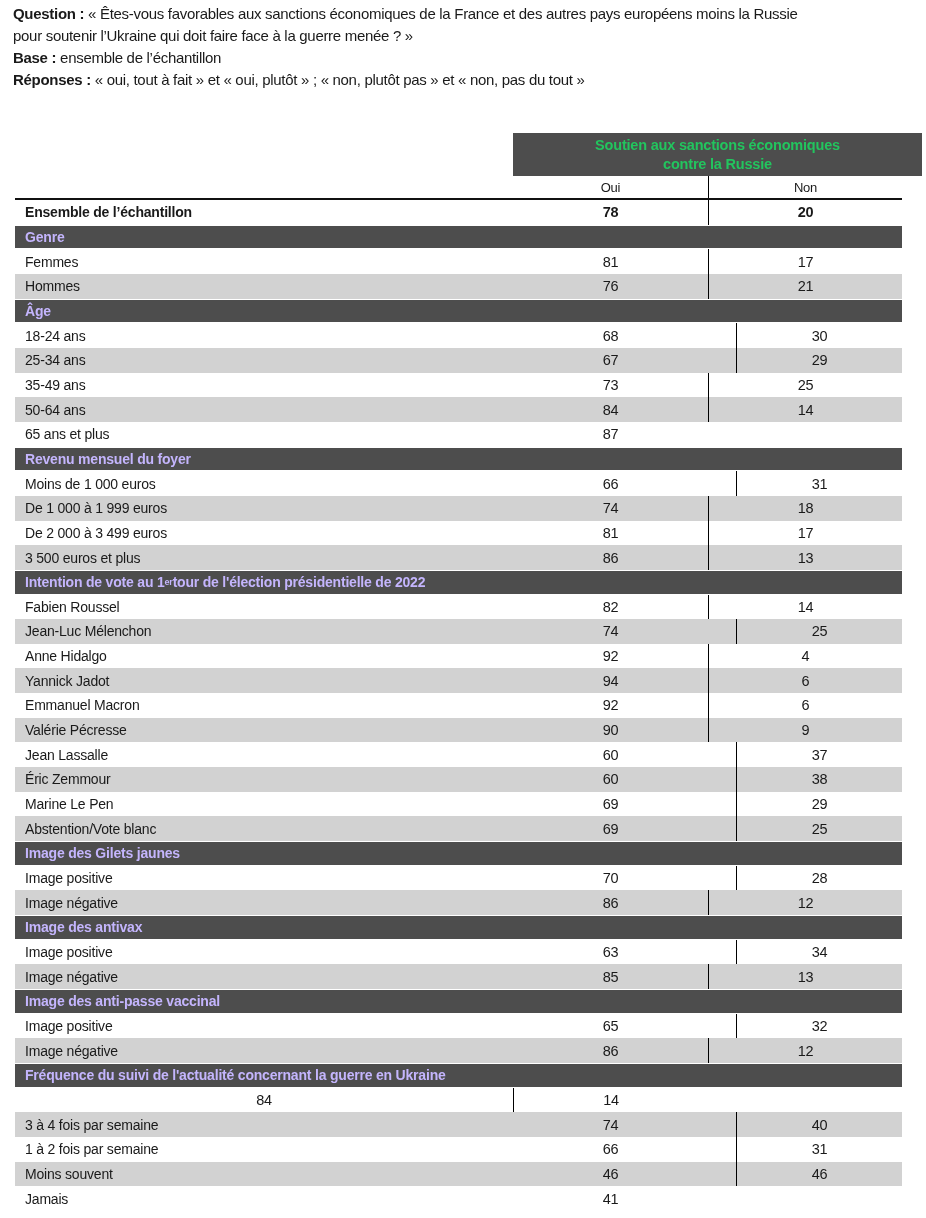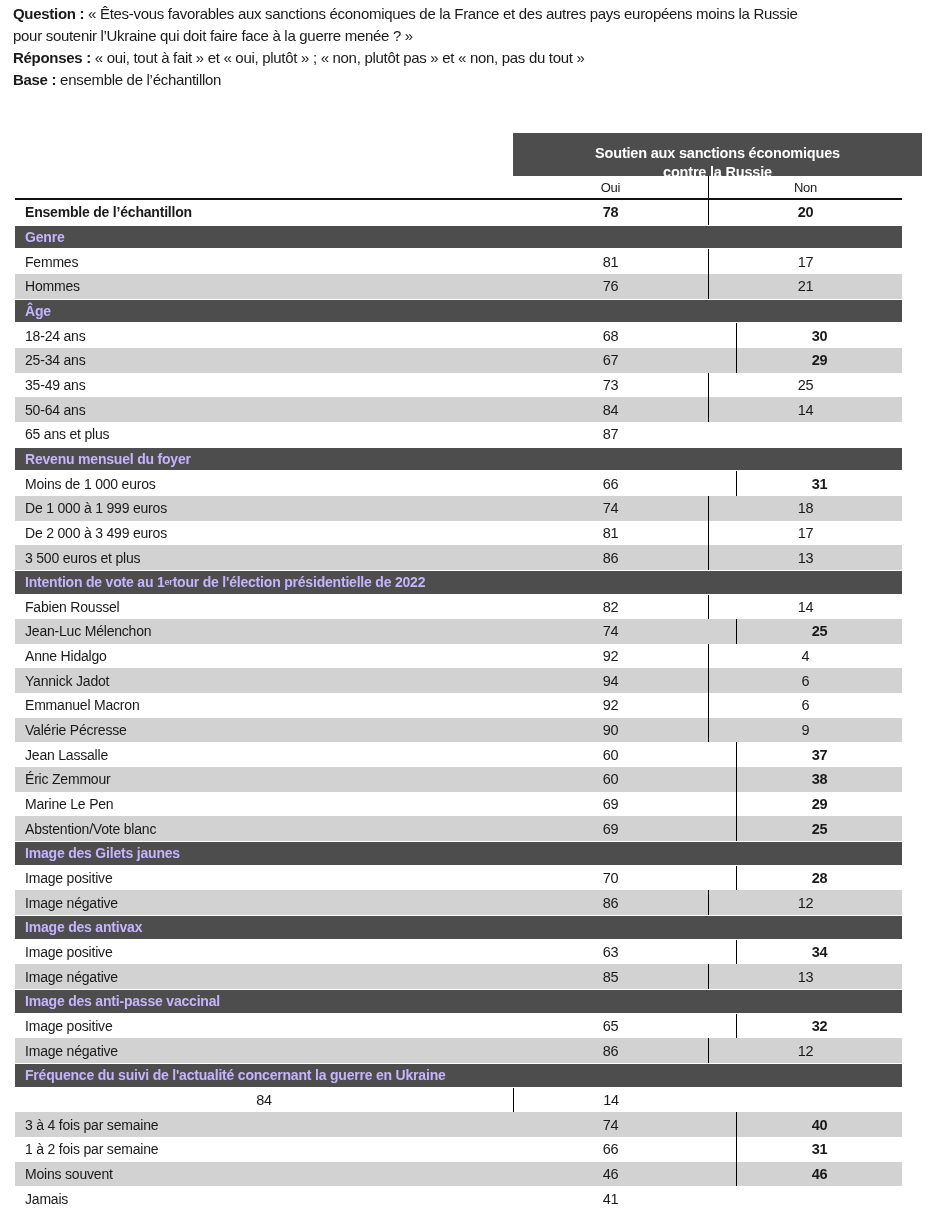--- a/index.html
+++ b/index.html
@@ -20,58 +20,58 @@
   .intro{position:absolute;left:13px;top:3px;width:905px;}
   .intro .line{
     font-size:15px;line-height:22px;letter-spacing:-0.3px;color:var(--text);
     white-space:nowrap;
   }
   .intro .line b{letter-spacing:-0.3px;}
   
   .tablewrap{position:absolute;left:15px;top:133px;width:887px;}
   .title-box{
     margin-left:498px;width:409px;height:43px;
-    background:var(--section-bg);color:#ffffff;
+    background:var(--section-bg);color:#22c55e;
     font-weight:bold;font-size:14.5px;line-height:18.5px;letter-spacing:-0.2px;
-    text-align:center;padding-top:11px;
+    text-align:center;padding-top:3px;
   }
   .colhead{
     display:grid;grid-template-columns:498px 195px 194px;
     height:22px;align-items:center;
     font-size:13px;letter-spacing:-0.2px;
   }
   .colhead .c{text-align:center;height:100%;display:flex;align-items:center;justify-content:center;}
   .rows{border-top:2.5px solid var(--line);}
   .row{height:24.66px;}
   .row.data, .row.total{
     display:grid;grid-template-columns:498px 195px 194px;align-items:center;
   }
   .row.shaded{background:var(--shade-bg);}
   .cell.label{padding-left:10px;font-size:14px;letter-spacing:-0.2px;white-space:nowrap;}
   .cell.num{text-align:center;font-size:14.5px;letter-spacing:-0.2px;}
   .divider{border-left:1.4px solid #000;height:100%;display:flex;align-items:center;justify-content:center;}
-  .bold{font-weight:bold;margin-left:28px;}
+  .bold{font-weight:normal;margin-left:28px;}
   .row.total .cell{font-weight:bold;}
   .row.section{
     background:var(--section-bg);color:#c4b5fd;font-weight:bold;
     font-size:14px;letter-spacing:-0.2px;
     display:flex;align-items:center;padding-left:10px;
     border-top:1.5px solid #ffffff;border-bottom:1.5px solid #ffffff;
     white-space:nowrap;
   }
   .row.section sup{font-size:9px;line-height:0;vertical-align:super;}
 </style>
 </head>
 <body>
 
 <div class="intro">
   <div class="line"><b>Question :</b> <span>« Êtes-vous favorables aux sanctions économiques de la France et des autres pays européens moins la Russie</span></div>
   <div class="line"><span>pour soutenir l’Ukraine qui doit faire face à la guerre menée ? »</span></div>
+  <div class="line"><b>Base :</b> <span>ensemble de l’échantillon</span></div>
   <div class="line"><b>Réponses :</b> <span>« oui, tout à fait » et « oui, plutôt » ; « non, plutôt pas » et « non, pas du tout »</span></div>
-  <div class="line"><b>Base :</b> <span>ensemble de l’échantillon</span></div>
 </div>
 
 <div class="tablewrap">
   <div class="title-box">
     <div>Soutien aux sanctions économiques</div>
     <div>contre la Russie</div>
   </div>
   <div class="colhead">
     <div class="c"></div>
     <div class="c">Oui</div>

